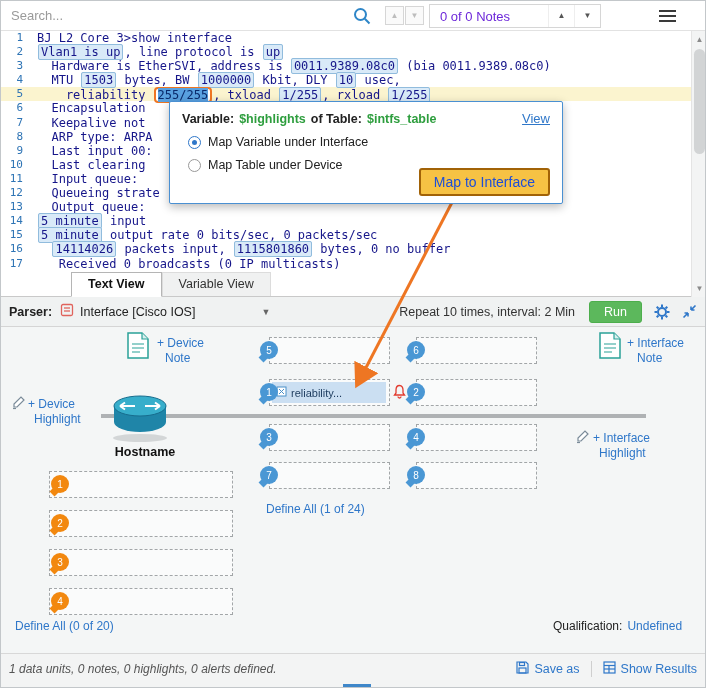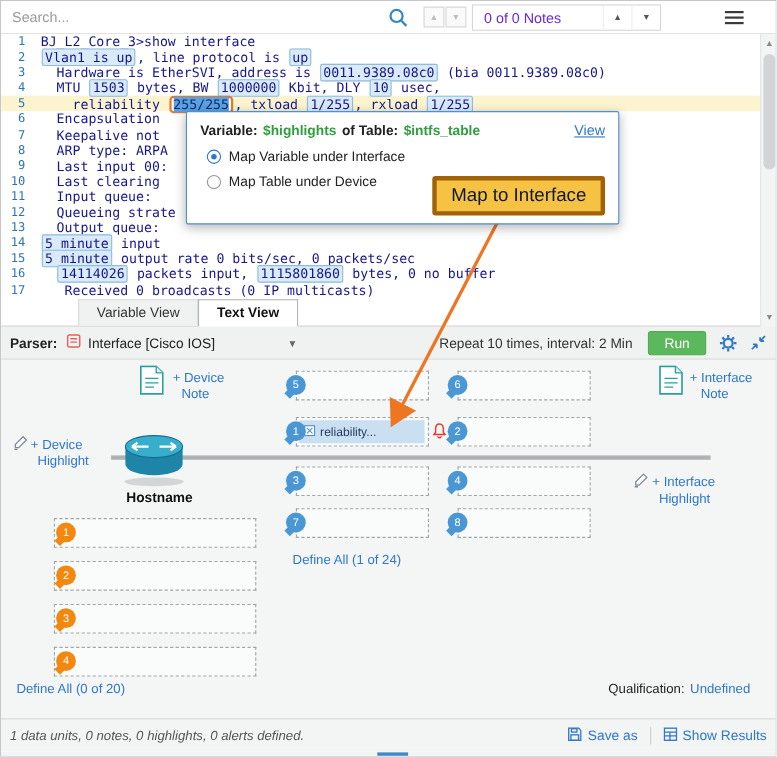--- a/index.html
+++ b/index.html
@@ -68,21 +68,21 @@
   
   .popup { position:absolute; left:168px; top:100px; width:394px; height:103px; background:#fff; border:1.5px solid #4a90d2; border-radius:2px; box-shadow:0 3px 10px rgba(0,0,0,.28); z-index:10; font-size:12.5px; }
   .popup-row1 { display:flex; align-items:baseline; gap:5px; padding:9px 12px 0 12px; }
   .p-bold { font-weight:bold; color:#222; }
   .p-green { font-weight:bold; color:#2e9e3e; }
   .p-view { margin-left:auto; color:#2f77c9; cursor:pointer; font-size:13px;text-decoration:underline; }
   .radio-row { display:flex; align-items:center; margin:9px 0 0 18px; color:#222; cursor:pointer; }
   .radio { width:13px; height:13px; border-radius:50%; border:1px solid #999; margin-right:7px; position:relative; background:#fff; }
   .radio.sel { border-color:#2f77c9; }
   .radio.sel::after { content:''; position:absolute; left:3px; top:3px; width:5px; height:5px; border-radius:50%; background:#2f77c9; }
-  .map-btn { position:absolute; right:12px; bottom:7px; background:#f6c244; border:4px solid #a16207; border-radius:3px; padding:4px 13px; font-size:17px; color:#0f172a; cursor:pointer; }
+  .map-btn { position:absolute; right:12px; bottom:7px; background:#f6c244; border:2px solid #a16207; border-radius:3px; padding:4px 13px; font-size:14px; color:#1d4ed8; cursor:pointer; }
 
   .arrow-overlay { position:absolute; left:0; top:0; z-index:6; pointer-events:none; }
 
   
   .status-bar { position:absolute; top:652px; left:0; width:706px; height:30px; background:#f3f4f4; border-top:1px solid #d8d8d8; display:flex; align-items:center; font-size:12px; }
   .status-summary { font-style:italic; color:#555; padding-left:8px; }
   .status-actions { margin-left:auto; display:flex; align-items:center; gap:7px; padding-right:10px; }
   .status-link { display:flex; align-items:center; gap:5px; color:#2f77c9; cursor:pointer; font-size:12.5px; }
   .status-div { width:1px; height:16px; background:#cfcfcf; margin:0 4px; }
   .h-scroll { position:absolute; top:682px; left:0; width:706px; height:6px; background:#f3f4f4; }
@@ -137,22 +137,22 @@
       </div>
   </div>
 
   <div class="v-scroll">
     <span class="v-arrow" style="top:1px;">▲</span>
     <div class="v-thumb"></div>
     <span class="v-arrow" style="bottom:1px;">▼</span>
   </div>
 
   <div class="tab-strip">
+    <span class="tab active">Text View</span>
     <span class="tab inactive">Variable View</span>
-    <span class="tab active">Text View</span>
   </div>
 
   <div class="parser-bar">
     <span class="parser-label">Parser:</span>
     <span class="parser-select">
       <span>
         <svg width="14" height="14" viewBox="0 0 14 14" fill="none" stroke="#e0635c" stroke-width="1.3">
             <rect x="1.5" y="1.5" width="11" height="11" rx="1.5"></rect>
             <line x1="4" y1="5" x2="10" y2="5"></line>
             <line x1="4" y1="8" x2="10" y2="8"></line>

